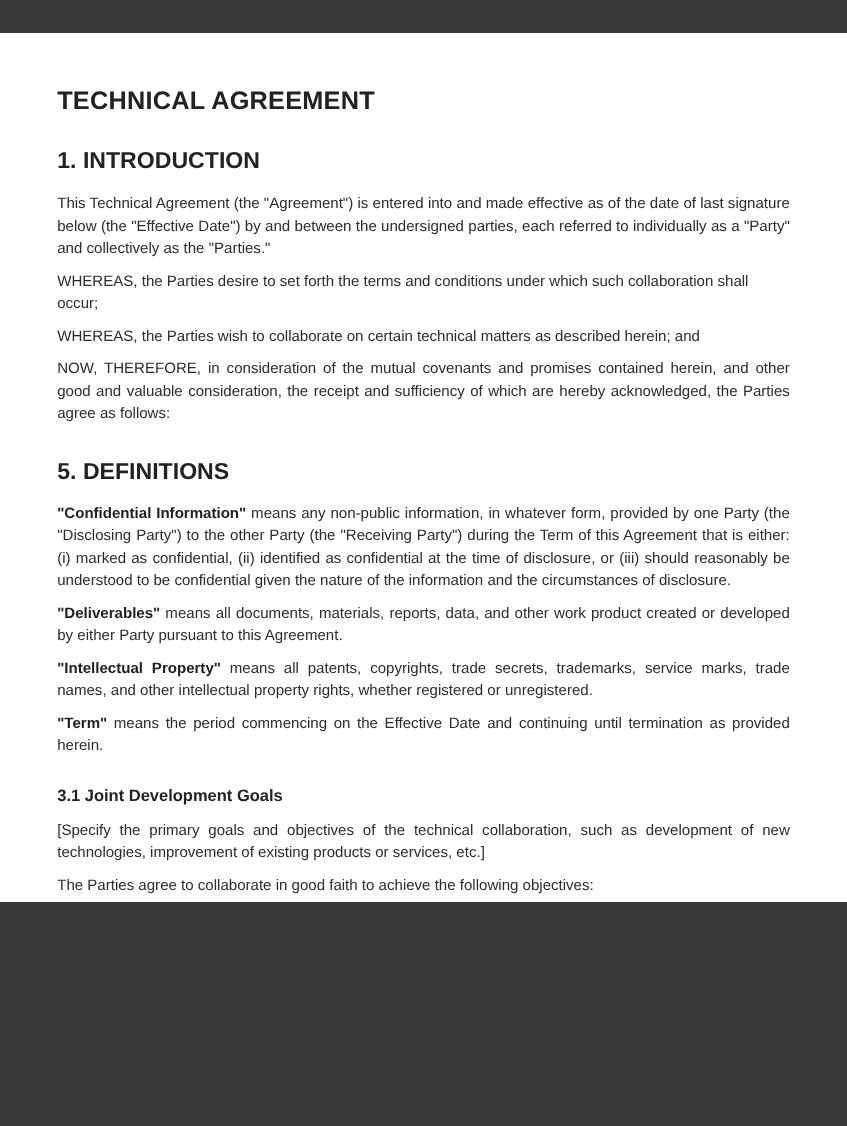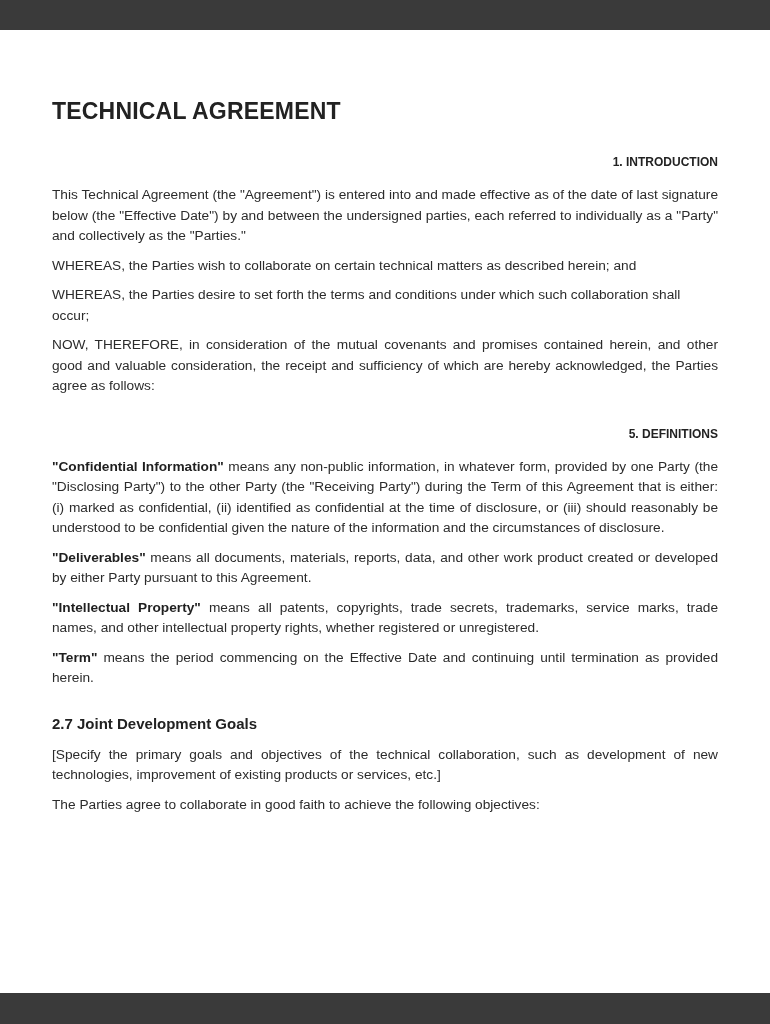--- a/index.html
+++ b/index.html
@@ -19,42 +19,41 @@
     background: #3a3a3a;
   }
   .viewer-bar.top { top: 0; height: 30px; }
   .viewer-bar.bottom { bottom: 0; height: 31px; }
 
   .page {
     position: absolute;
     top: 30px;
     left: 0;
     width: 770px;
-    height: 963px;
+    height: 790px;
     background: #ffffff;
-    padding: 68px 52px 0 52px;
+    padding: 48px 52px 0 52px;
     color: #2b2b2b;
     overflow: hidden;
   }
 
   .doc-title {
     font-size: 23px;
     font-weight: bold;
     color: #222222;
     letter-spacing: 0.2px;
     margin-bottom: 8px;
   }
 
   h2.section-heading {
-    font-size: 12px;
+    font-size: 21px;
     font-weight: bold;
     color: #222222;
     margin-top: 30px;
     margin-bottom: 16px;
-    text-align: right;
   }
 
   h3.subsection-heading {
     font-size: 15px;
     font-weight: bold;
     color: #222222;
     margin-top: 26px;
     margin-bottom: 13px;
   }
 
@@ -79,39 +78,39 @@
 <div class="viewer-bar top"></div>
 
 <div class="page">
 
   <h1 class="doc-title">TECHNICAL AGREEMENT</h1>
 
   <h2 class="section-heading">1. INTRODUCTION</h2>
 
   <p class="para justify">This Technical Agreement (the "Agreement") is entered into and made effective as of the date of last signature below (the "Effective Date") by and between the undersigned parties, each referred to individually as a "Party" and collectively as the "Parties."</p>
 
+  <p class="para">WHEREAS, the Parties desire to set forth the terms and conditions under which such collaboration shall occur;</p>
+
   <p class="para">WHEREAS, the Parties wish to collaborate on certain technical matters as described herein; and</p>
-
-  <p class="para">WHEREAS, the Parties desire to set forth the terms and conditions under which such collaboration shall occur;</p>
 
   <p class="para justify">NOW, THEREFORE, in consideration of the mutual covenants and promises contained herein, and other good and valuable consideration, the receipt and sufficiency of which are hereby acknowledged, the Parties agree as follows:</p>
 
   <h2 class="section-heading">5. DEFINITIONS</h2>
 
 
   <p class="para justify"><b>"Confidential Information"</b><span> means any non-public information, in whatever form, provided by one Party (the "Disclosing Party") to the other Party (the "Receiving Party") during the Term of this Agreement that is either: (i) marked as confidential, (ii) identified as confidential at the time of disclosure, or (iii) should reasonably be understood to be confidential given the nature of the information and the circumstances of disclosure.</span></p>
 
   <p class="para justify"><b>"Deliverables"</b><span> means all documents, materials, reports, data, and other work product created or developed by either Party pursuant to this Agreement.</span></p>
 
   <p class="para justify"><b>"Intellectual Property"</b><span> means all patents, copyrights, trade secrets, trademarks, service marks, trade names, and other intellectual property rights, whether registered or unregistered.</span></p>
 
   <p class="para justify"><b>"Term"</b><span> means the period commencing on the Effective Date and continuing until termination as provided herein.</span></p>
 
 
-  <h3 class="subsection-heading">2.7 Joint Development Goals</h3>
+  <h3 class="subsection-heading">3.1 Joint Development Goals</h3>
 
   <p class="para justify">[Specify the primary goals and objectives of the technical collaboration, such as development of new technologies, improvement of existing products or services, etc.]</p>
 
   <p class="para">The Parties agree to collaborate in good faith to achieve the following objectives:</p>
 
 
 
 </div>
 
 <div class="viewer-bar bottom"></div>

